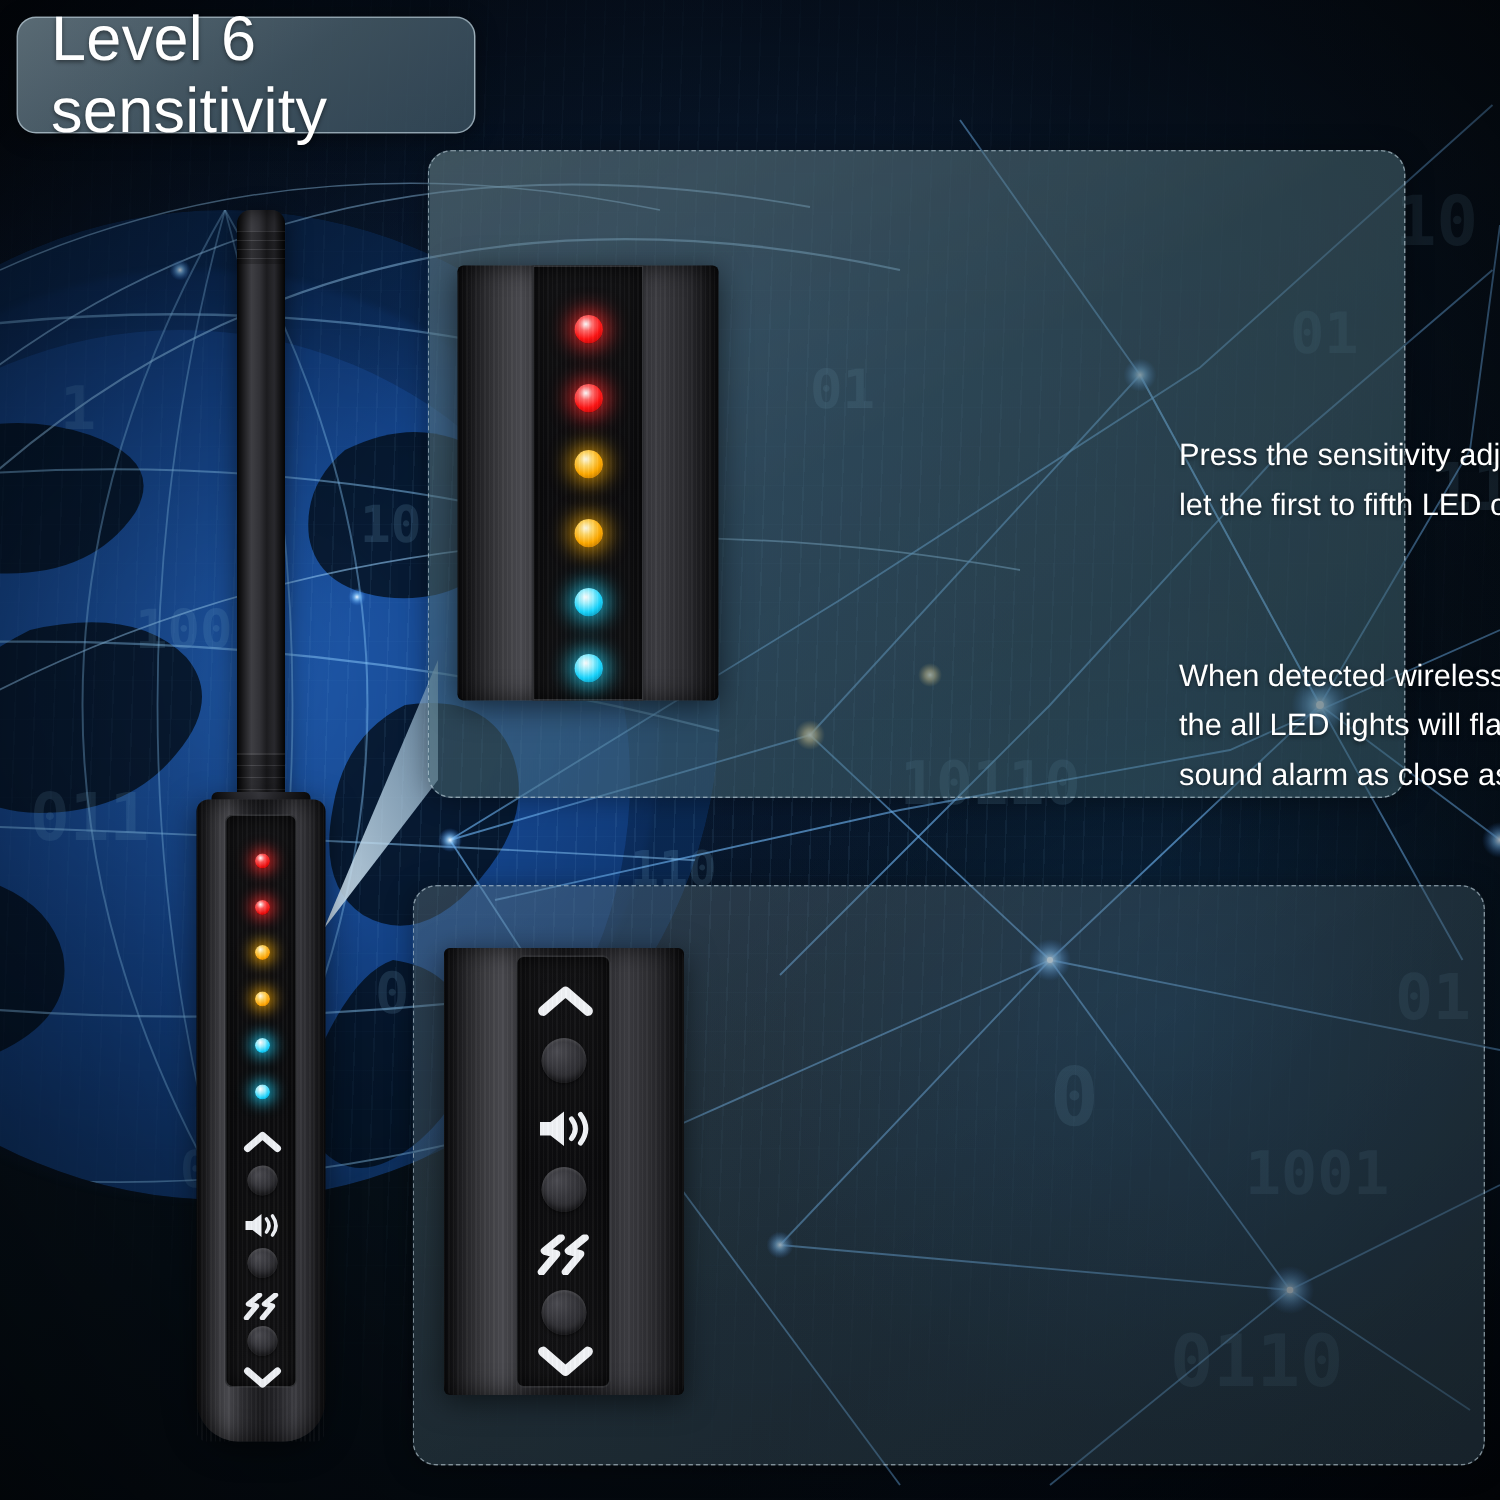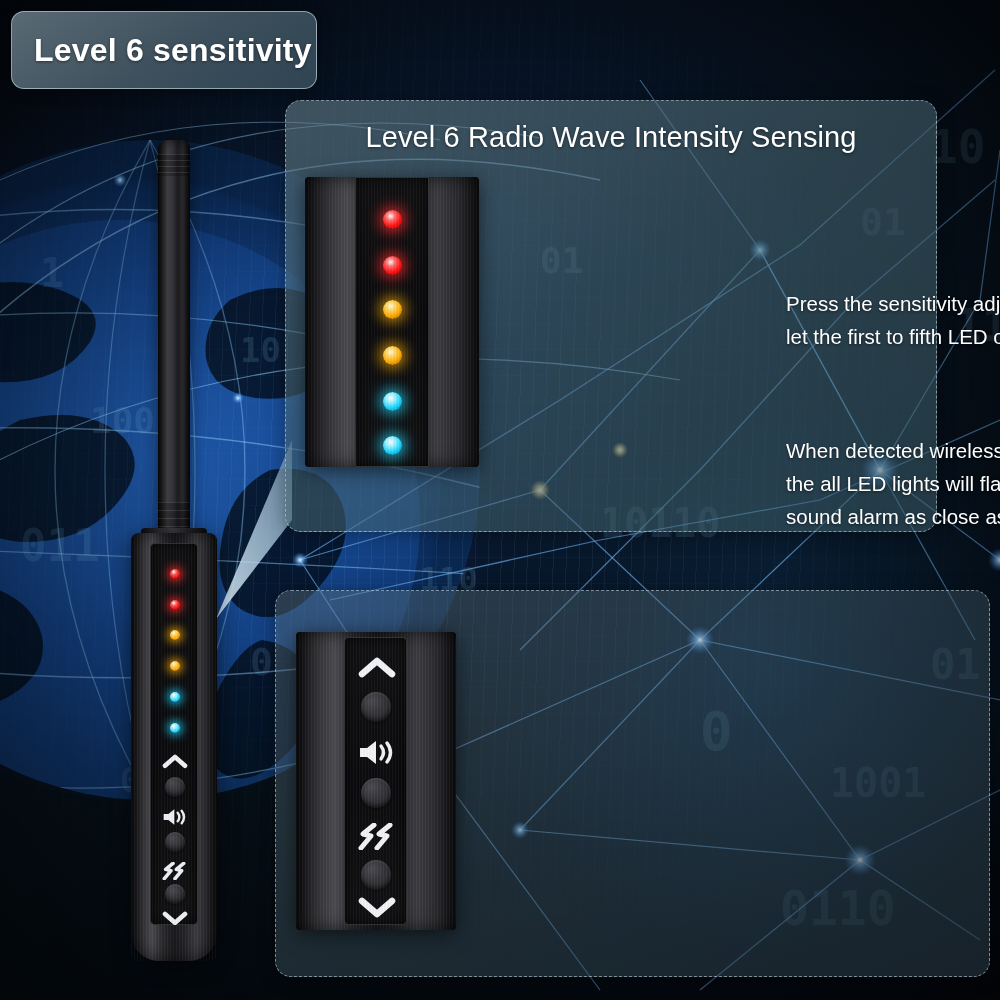--- a/index.html
+++ b/index.html
@@ -140,21 +140,21 @@
   
   #badge{
     position:absolute; left:11px; top:11px; width:306px; height:78px;
     border-radius:13px;
     background:linear-gradient(145deg, rgba(120,142,154,0.74) 0%, rgba(82,106,120,0.72) 55%, rgba(64,88,103,0.72) 100%);
     border:1px solid rgba(200,218,228,0.62);
     box-shadow:0 2px 14px rgba(0,0,0,.4);
     display:flex; align-items:center; padding-left:22px;
   }
   #badge-label{
-    color:#ffffff; font-size:32px; font-weight:700; letter-spacing:.2px;
+    color:#ffffff; font-size:42px; font-weight:400; letter-spacing:.2px;
     text-shadow:0 1px 3px rgba(0,0,0,.45);
   }
 </style>
 </head>
 <body>
 
 <div id="stage">
 
   <div class="bg-layer bg-base"></div>
   <div class="bg-globe-glow"></div>
@@ -280,21 +280,20 @@
       <linearGradient id="ptrGrad" x1="0" y1="1" x2="1" y2="0">
         <stop offset="0%" stop-color="#d7e9f5" stop-opacity=".92"></stop>
         <stop offset="100%" stop-color="#9dc2dc" stop-opacity=".60"></stop>
       </linearGradient>
     </defs>
     <polygon points="216,619 292,520 292,440" fill="url(#ptrGrad)"></polygon>
   </svg>
 
   <div class="panel" id="panel-top">
 
-    <div class="panel-title">Level 6 Radio Wave Intensity Sensing</div>
 
     <div class="device-body" style="left:19px;top:76px;width:174px;height:290px;border-radius:4px;">
       <div class="device-face" style="left:50px;top:0px;width:74px;height:290px;border-radius:0;">
         <div class="led" style="left:27px;top:32px;width:19px;height:19px;background:radial-gradient(circle at 40% 32%, #ffffff 0%, #ff6b6b 26%, #ff1414 58%, #9e0000 100%);box-shadow:0 0 13px 4px rgba(255,40,40,.72);"></div>
         <div class="led" style="left:27px;top:78px;width:19px;height:19px;background:radial-gradient(circle at 40% 32%, #ffffff 0%, #ff6b6b 26%, #ff1414 58%, #9e0000 100%);box-shadow:0 0 13px 4px rgba(255,40,40,.72);"></div>
         <div class="led" style="left:27px;top:122px;width:19px;height:19px;background:radial-gradient(circle at 40% 32%, #fffbe6 0%, #ffd766 26%, #ffaa00 58%, #9c5c00 100%);box-shadow:0 0 13px 4px rgba(255,175,0,.68);"></div>
         <div class="led" style="left:27px;top:168px;width:19px;height:19px;background:radial-gradient(circle at 40% 32%, #fffbe6 0%, #ffd766 26%, #ffaa00 58%, #9c5c00 100%);box-shadow:0 0 13px 4px rgba(255,175,0,.68);"></div>
         <div class="led" style="left:27px;top:214px;width:19px;height:19px;background:radial-gradient(circle at 40% 32%, #ffffff 0%, #9ff2ff 26%, #18d6ff 58%, #006e8e 100%);box-shadow:0 0 13px 4px rgba(35,220,255,.68);"></div>
         <div class="led" style="left:27px;top:258px;width:19px;height:19px;background:radial-gradient(circle at 40% 32%, #ffffff 0%, #9ff2ff 26%, #18d6ff 58%, #006e8e 100%);box-shadow:0 0 13px 4px rgba(35,220,255,.68);"></div>
       </div>

